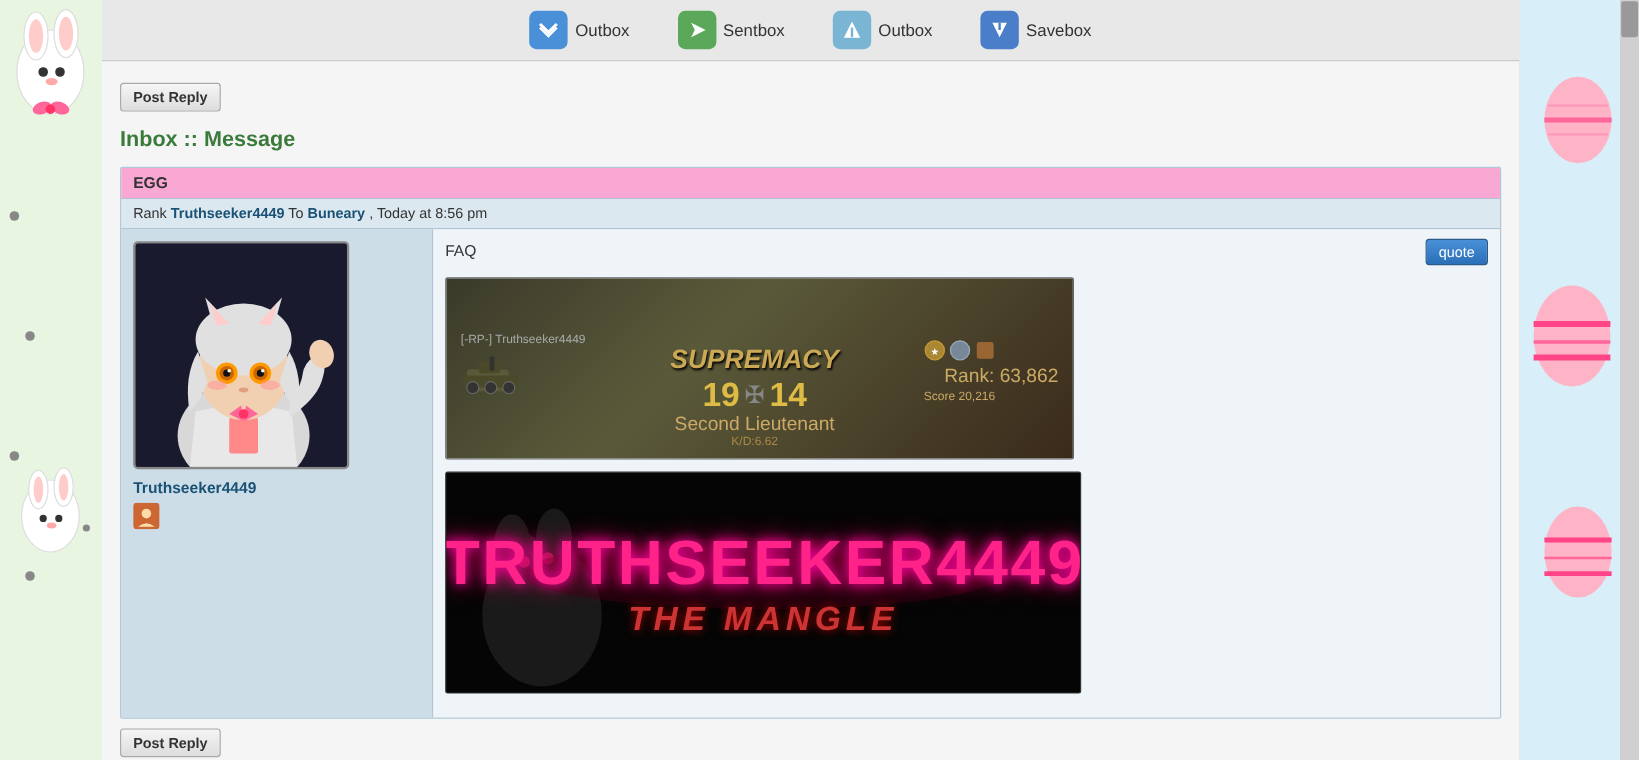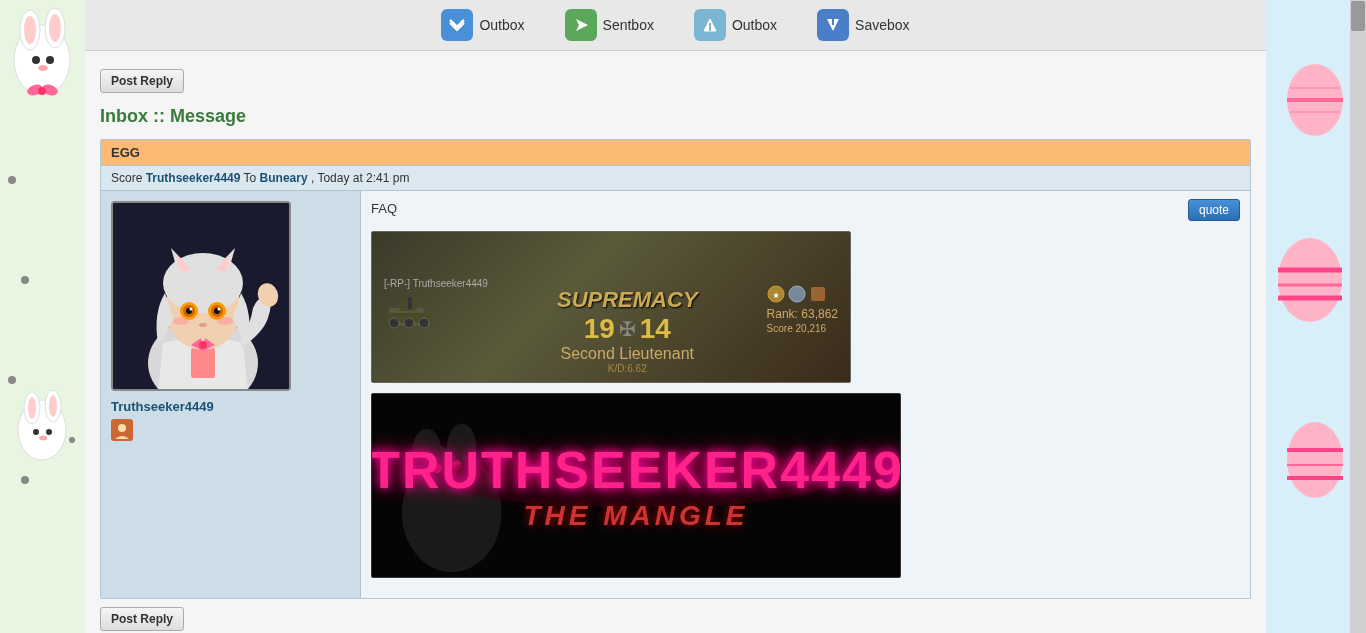--- a/index.html
+++ b/index.html
@@ -86,21 +86,21 @@
 
     
     .message-container {
       border: 1px solid #b0c8d8;
       background: #dce8f0;
       border-radius: 2px;
       overflow: hidden;
     }
 
     .message-subject-bar {
-      background: #fdba74;
+      background: #f9a8d4;
       padding: 5px 10px;
       font-weight: bold;
       font-size: 13px;
       color: #333;
       border-bottom: 1px solid #b0c4d4;
     }
 
     .message-meta {
       background: #dce8f0;
       padding: 5px 10px;
@@ -176,21 +176,21 @@
     
     .game-banner {
       background: linear-gradient(135deg, #3a3a2a 0%, #5a5a3a 40%, #3a2a1a 100%);
       border: 1px solid #666;
       border-radius: 2px;
       padding: 8px 12px;
       margin: 10px 0;
       display: flex;
       align-items: center;
       gap: 8px;
-      width: 480px;
+      width: 524px;
     }
 
     .game-banner-center {
       text-align: center;
       flex: 1;
     }
 
     .supremacy-title {
       font-size: 22px;
       font-weight: bold;
@@ -448,25 +448,25 @@
 
     
     <div class="page-title">Inbox :: Message</div>
 
     
     <div class="message-container">
 
       <div class="message-subject-bar">EGG</div>
 
       <div class="message-meta">
-        <span>Score</span>
+        <span>Rank</span>
         <a href="#">Truthseeker4449</a>
         <span> To </span>
         <a href="#">Buneary</a>
-        <span>, <span>Today at 2:41 pm</span></span>
+        <span>, <span>Today at 8:56 pm</span></span>
       </div>
 
       <div class="message-layout">
 
         <div class="user-panel">
 
           <div class="user-avatar">
             
             <svg width="180" height="190" viewBox="0 0 180 190" xmlns="http://www.w3.org/2000/svg">
 
@@ -564,21 +564,21 @@
                       <text x="9" y="13" text-anchor="middle" fill="white" font-size="8">★</text>
                     </svg>
                   <svg width="18" height="18" viewBox="0 0 18 18">
                       <circle cx="9" cy="9" r="8" fill="#778899" stroke="#99aabb" stroke-width="1"></circle>
                     </svg>
                   <svg width="18" height="18" viewBox="0 0 18 18">
                       <rect x="2" y="2" width="14" height="14" rx="2" fill="#996633"></rect>
                     </svg>
                 </div>
               </div>
-              <div style="font-size:12px;color:#ccaa66;margin-bottom:2px;">Rank: 63,862</div>
+              <div style="font-size:16px;color:#ccaa66;margin-bottom:2px;margin-left:17px;">Rank: 63,862</div>
               <div style="font-size:10px;color:#ccaa66;">Score 20,216</div>
             </div>
           </div>
 
           <div class="sig-banner">
 
             <svg style="position:absolute;left:0;top:0;width:100%;height:100%;" viewBox="0 0 530 185" preserveAspectRatio="none" xmlns="http://www.w3.org/2000/svg">
               <rect width="530" height="185" fill="#050505"></rect>
 
               <ellipse cx="80" cy="120" rx="50" ry="60" fill="#1a1a1a"></ellipse>

